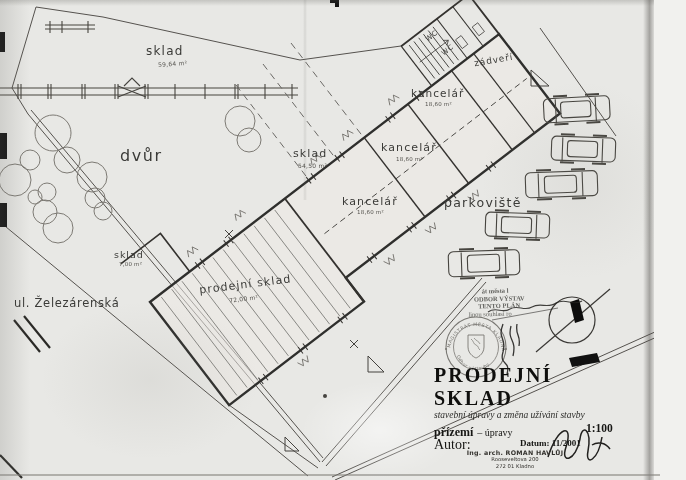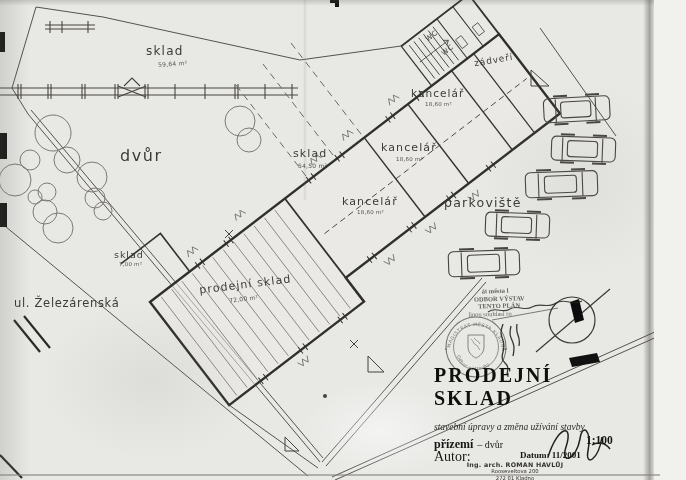--- a/index.html
+++ b/index.html
@@ -25,21 +25,21 @@
 
   
   .lbl{position:absolute;color:#3b3b38;white-space:nowrap;letter-spacing:.10em;}
   .area{position:absolute;color:#55534e;white-space:nowrap;font-size:6px;letter-spacing:.04em;}
 
   
   .tb{position:absolute;left:434px;top:364px;width:212px;color:#161614;
       font-family:"Liberation Serif",serif;}
   .tb-title{font-size:20px;font-weight:bold;letter-spacing:2px;word-spacing:9px;color:#0f0f0d;}
   .tb-addr{font-size:9px;margin-top:2px;color:#2b2b28;}
-  .tb-sub{font-size:9.5px;font-style:italic;margin-top:12px;color:#2b2b28;}
+  .tb-sub{font-size:9.5px;font-style:italic;margin-top:0;color:#2b2b28;}
   .tb-row{position:relative;margin-top:2px;height:13px;}
   .tb-phase{font-size:12px;font-weight:bold;display:inline;}
   .tb-phase-suffix{font-size:10px;display:inline;}
   .tb-scale{position:absolute;left:152px;top:0;font-size:11.5px;font-weight:bold;}
   .tb-autor{position:absolute;left:0;top:0;font-size:14px;}
   .tb-date{position:absolute;left:86px;top:1px;font-size:9px;font-weight:bold;}
   .tb-author{position:absolute;left:26px;top:12px;width:110px;text-align:center;
       font-family:"DejaVu Sans",sans-serif;color:#34322e;}
   .tb-author .a1{font-size:6.3px;font-weight:bold;letter-spacing:.04em;}
   .tb-author .a2{font-size:5.3px;line-height:6.5px;}
@@ -342,21 +342,21 @@
   <div style="margin-left:6px;">ODBOR VÝSTAV</div>
   <div style="margin-left:10px;">TENTO PLÁN</div>
   <div style="font-weight:normal;">linou souhlasí ro</div>
 </div>
 
 <div class="tb">
   <div class="tb-title">PRODEJNÍ SKLAD</div>
   <div class="tb-sub">stavební úpravy a změna užívání stavby</div>
   <div class="tb-row">
     <span class="tb-phase">přízemí</span>
-    <span class="tb-phase-suffix"> – dvůr</span>
+    <span class="tb-phase-suffix"> – úpravy</span>
     <span class="tb-scale">1:100</span>
   </div>
   <div class="tb-row" style="height:46px;">
     <span class="tb-autor">Autor:</span>
     <span class="tb-date">Datum: 11/2001</span>
     <div class="tb-author">
       <div class="a1">Ing. arch. ROMAN HAVLŮJ</div>
       <div class="a2">Rooseveltova 200</div>
       <div class="a2">272 01 Kladno</div>
 

